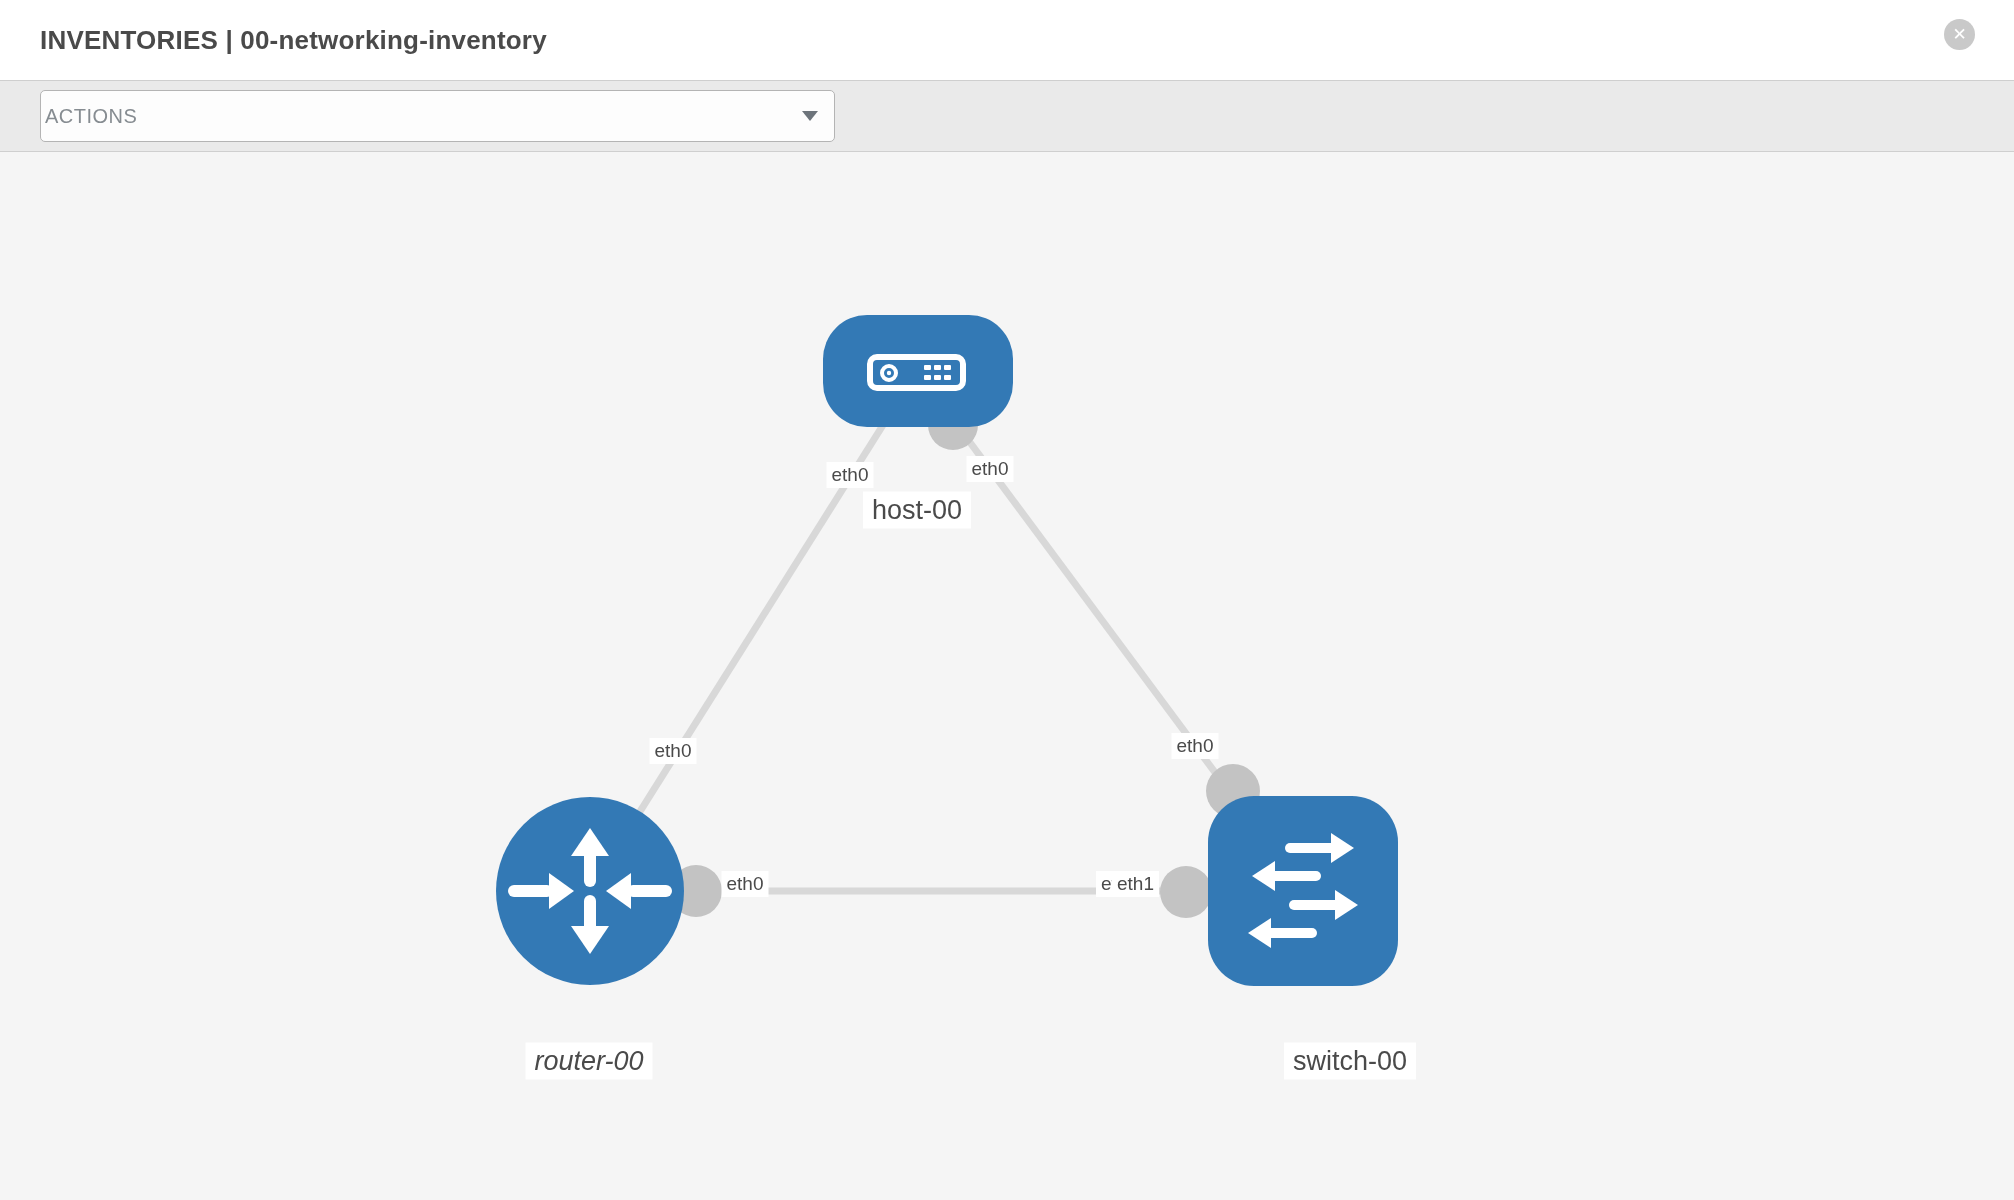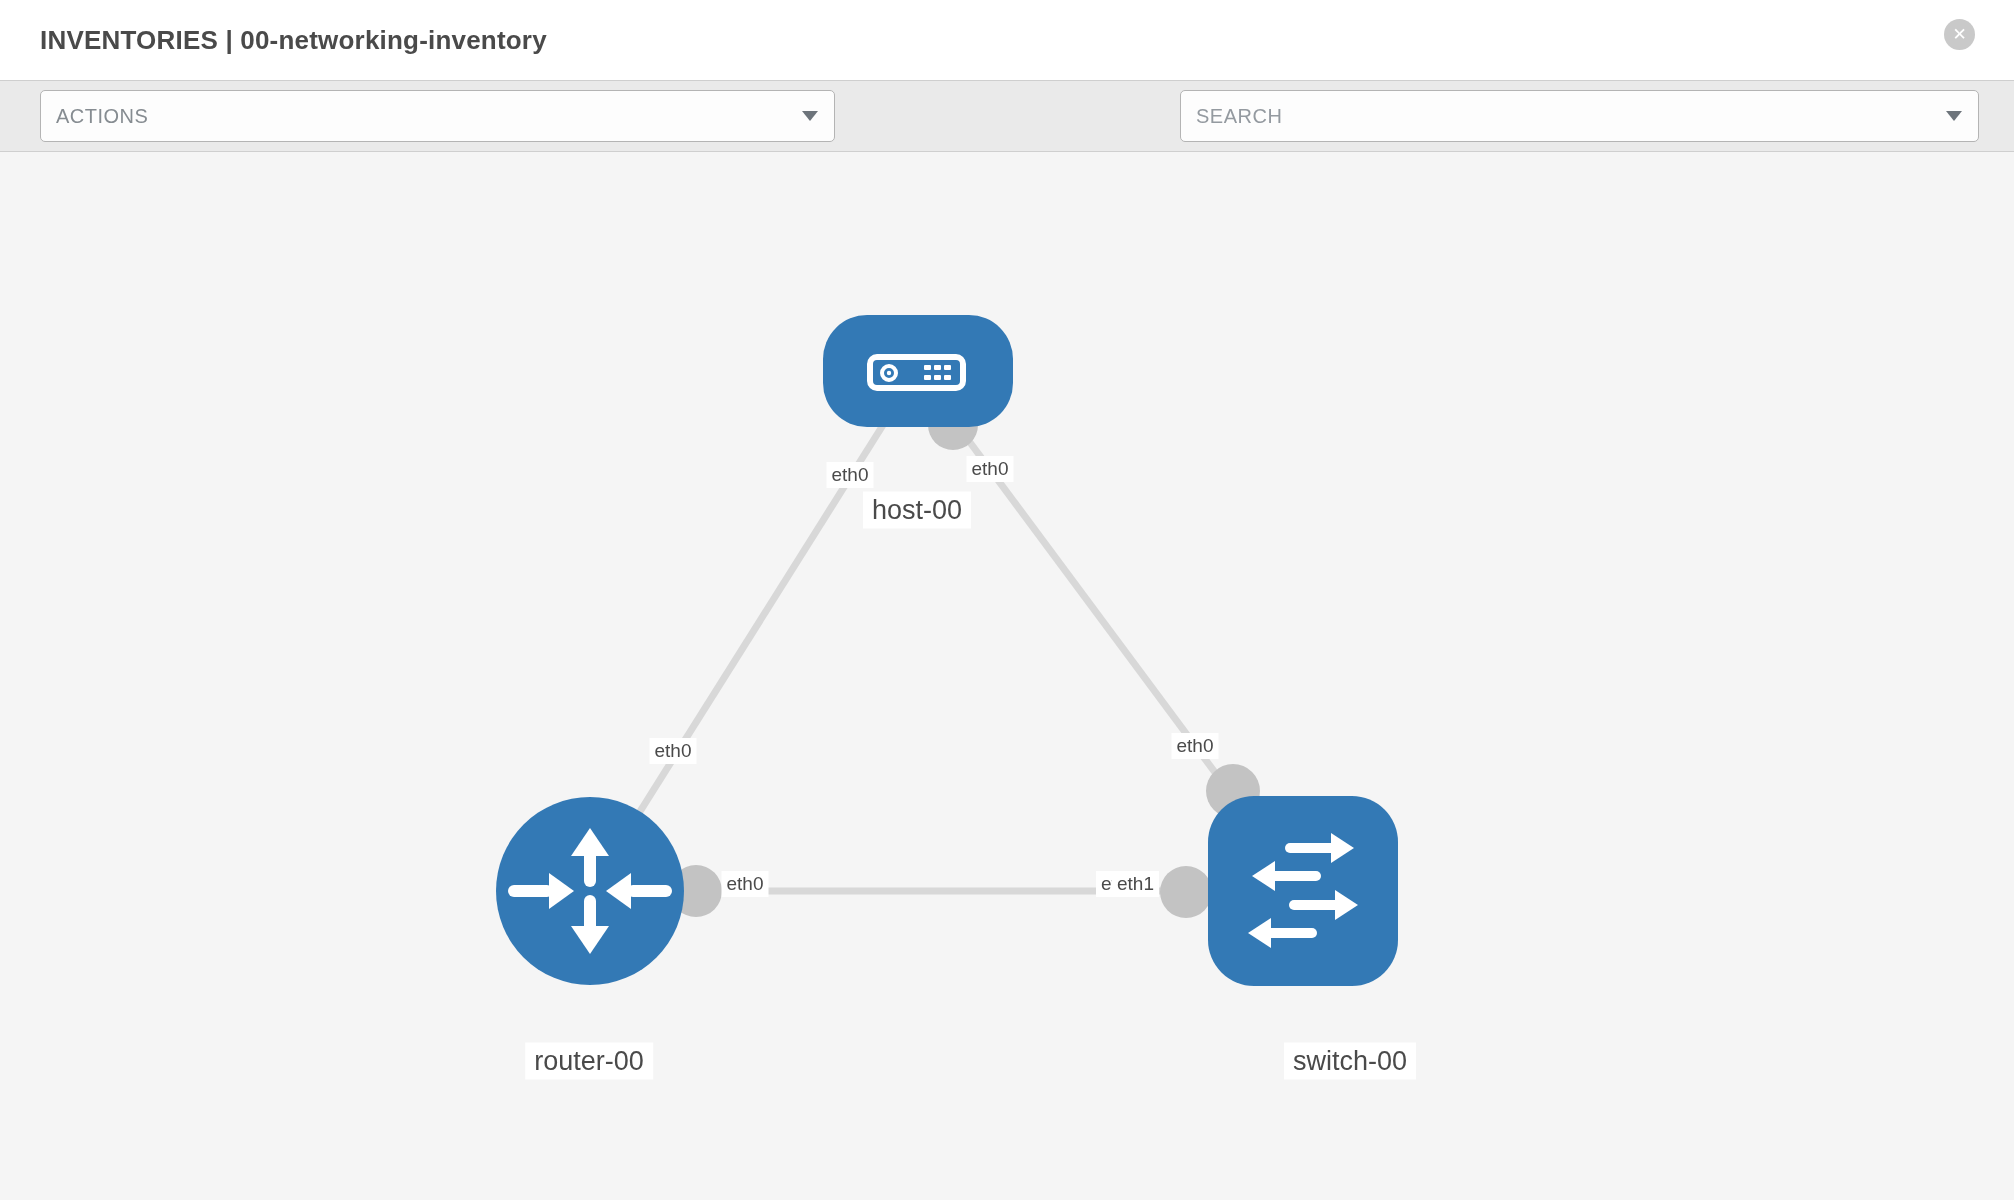--- a/index.html
+++ b/index.html
@@ -21,21 +21,21 @@
     font-size:17px;font-weight:bold;cursor:pointer;user-select:none;
   }
   
   .toolbar{
     position:absolute;left:0;top:80px;width:2014px;height:72px;background:#eaeaea;
     border-top:1px solid #cfcfcf;border-bottom:1px solid #cfcfcf;box-sizing:border-box;
   }
   .select-box{
     position:absolute;top:9px;height:52px;background:#fdfdfd;border:1px solid #b4b4b4;
     border-radius:5px;box-sizing:border-box;display:flex;align-items:center;
-    padding:0 15px;font-size:20px;letter-spacing:.5px;cursor:pointer;
+    padding:0 4px;font-size:20px;letter-spacing:.5px;cursor:pointer;
   }
   .actions-box{left:40px;width:795px;color:#868c91;}
   .search-box{left:1180px;width:799px;color:#949aa0;}
   .chevron{
     position:absolute;right:16px;top:50%;margin-top:-5px;width:0;height:0;
     border-left:8px solid transparent;border-right:8px solid transparent;
     border-top:10px solid #6d747b;
   }
   .tool-icon{position:absolute;top:94px;width:44px;height:44px;cursor:pointer;}
   .wrench{left:1050px;}
@@ -74,24 +74,20 @@
     <line x1="21" y1="17" x2="8" y2="31" stroke="#80868d" stroke-width="8" stroke-linecap="round"></line>
   </svg>
 
   <svg class="tool-icon key" viewBox="0 0 44 44">
     <circle cx="13" cy="11" r="6.5" fill="none" stroke="#80868d" stroke-width="5"></circle>
     <line x1="17.5" y1="15.5" x2="33.5" y2="31.5" stroke="#80868d" stroke-width="5.5" stroke-linecap="round"></line>
     <line x1="29" y1="25" x2="25.5" y2="28.5" stroke="#80868d" stroke-width="5" stroke-linecap="round"></line>
     <line x1="34.5" y1="30.5" x2="31" y2="34.5" stroke="#80868d" stroke-width="5.5" stroke-linecap="round"></line>
   </svg>
 
-  <div class="select-box search-box">
-    <span>SEARCH</span>
-    <span class="chevron"></span>
-  </div>
 </div>
 
 <div class="canvas">
   <svg class="topo" width="2014" height="1048" viewBox="0 0 2014 1048">
 
     <line x1="917" y1="219" x2="590" y2="739" stroke="#d8d8d8" stroke-width="7"></line>
     <line x1="917" y1="219" x2="1303" y2="739" stroke="#d8d8d8" stroke-width="7"></line>
     <line x1="590" y1="739" x2="1303" y2="739" stroke="#d8d8d8" stroke-width="7"></line>
 
     <circle cx="953" cy="273" r="25" fill="#c3c3c3"></circle>
@@ -137,21 +133,21 @@
         <polygon points="1252,724 1275,709 1275,739" stroke="none"></polygon>
         <line x1="1294" y1="753" x2="1338" y2="753"></line>
         <polygon points="1358,753 1335,738 1335,768" stroke="none"></polygon>
         <line x1="1312" y1="781" x2="1268" y2="781"></line>
         <polygon points="1248,781 1271,766 1271,796" stroke="none"></polygon>
       </g>
     </g>
   </svg>
 
   <div class="nlabel" style="left:917px;top:310px;">host-00</div>
-  <div class="nlabel" style="left:589px;top:861px;">router-00</div>
+  <div class="nlabel" style="left:589px;top:861px;font-style:italic;">router-00</div>
   <div class="nlabel" style="left:1350px;top:861px;">switch-00</div>
 
   <div class="ilabel" style="left:850px;top:323px;">eth0</div>
   <div class="ilabel" style="left:990px;top:317px;">eth0</div>
   <div class="ilabel" style="left:673px;top:599px;">eth0</div>
   <div class="ilabel" style="left:1195px;top:594px;">eth0</div>
   <div class="ilabel" style="left:745px;top:732px;">eth0</div>
   <div class="ilabel left-anchor behind" style="left:1096px;top:732px;">eth0</div>
   <div class="ilabel left-anchor" style="left:1112px;top:732px;text-align:right;">eth1</div>
 

